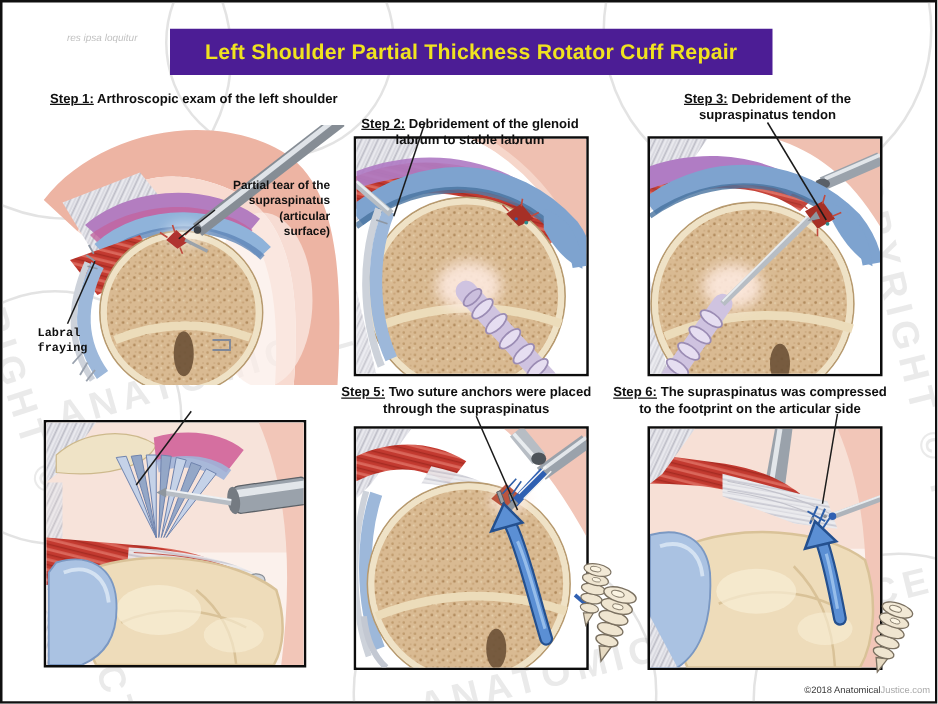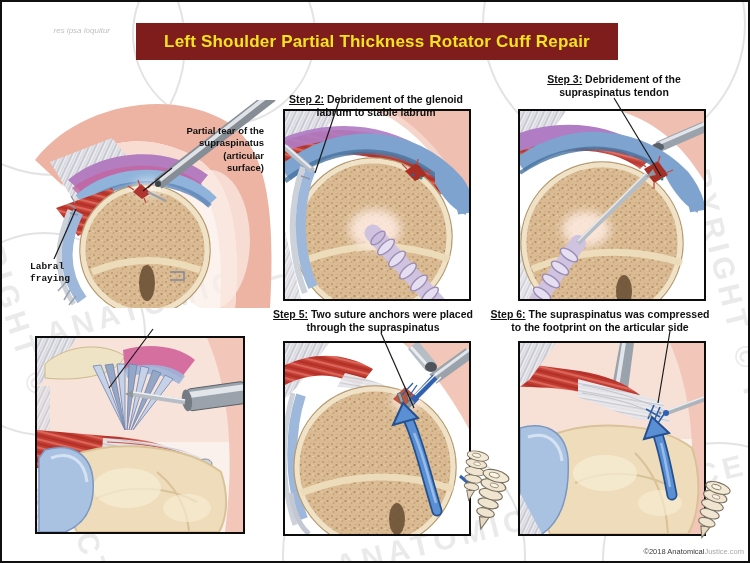--- a/index.html
+++ b/index.html
@@ -5,21 +5,21 @@
   html,body{margin:0;padding:0;background:#ffffff;}
   .page{position:relative;width:750px;height:563px;background:#fff;border:2px solid #101010;
         box-sizing:border-box;overflow:hidden;font-family:"Liberation Sans",sans-serif;}
   
   .wm-circle{position:absolute;border:2px solid rgba(170,170,170,.33);border-radius:50%;z-index:0;}
   .wm-stamp{position:absolute;font-weight:bold;letter-spacing:5px;color:rgba(150,150,150,.20);
             font-size:30px;white-space:nowrap;z-index:0;transform-origin:left top;}
   .wm-seal{position:absolute;font-style:italic;font-size:8px;color:rgba(140,140,140,.55);
            line-height:1.2;text-align:right;z-index:0;}
   
-  .title{position:absolute;left:134px;top:21px;width:482px;height:37px;background:#7f1d1d;
+  .title{position:absolute;left:134px;top:21px;width:482px;height:37px;background:#4c1d95;
          color:#f0e31f;font-weight:bold;font-size:17px;line-height:37px;text-align:center;
          letter-spacing:.2px;z-index:4;}
   
   .caption{position:absolute;font-size:10.5px;font-weight:bold;color:#101010;text-align:center;
            line-height:1.22;z-index:4;}
   .cap-line{display:block;white-space:nowrap;}
   .step-label{text-decoration:underline;}
   
   .panel{position:absolute;border:2px solid #0c0c0c;background:#fff;z-index:2;}
   .panel svg,.art svg{display:block;}
@@ -87,20 +87,24 @@
   <div class="wm-circle" style="left:130px;top:-60px;width:180px;height:180px;"></div>
   <div class="wm-stamp" style="left:40px;top:316px;transform:rotate(-16deg);">ANATOMICAL JUSTICE</div>
   <div class="wm-stamp" style="left:330px;top:548px;transform:rotate(-14deg);">ANATOMICAL JUSTICE</div>
   <div class="wm-stamp" style="left:-26px;top:140px;transform:rotate(72deg);">COPYRIGHT © PROTECTED</div>
   <div class="wm-stamp" style="left:700px;top:110px;transform:rotate(76deg);">COPYRIGHT © PROTECTED</div>
   <div class="wm-seal" style="left:48px;top:24px;width:60px;">res ipsa loquitur</div>
   <div class="wm-seal" style="left:636px;top:472px;width:60px;">res ipsa loquitur</div>
 
   <div class="title">Left Shoulder Partial Thickness Rotator Cuff Repair</div>
 
+  <div class="caption" style="left:38px;top:71px;width:220px;">
+    <span class="cap-line"><span class="step-label">Step 1:</span><span> Arthroscopic exam of the left shoulder</span></span>
+    <span class="cap-line"></span>
+  </div>
   <div class="caption" style="left:264px;top:71px;width:220px;margin-top:20px;">
     <span class="cap-line"><span class="step-label">Step 2:</span><span> Debridement of the glenoid</span></span>
     <span class="cap-line">labrum to stable labrum</span>
   </div>
   <div class="caption" style="left:502px;top:71px;width:220px;">
     <span class="cap-line"><span class="step-label">Step 3:</span><span> Debridement of the</span></span>
     <span class="cap-line">supraspinatus tendon</span>
   </div>
   <div class="caption" style="left:261px;top:306px;width:220px;">
     <span class="cap-line"><span class="step-label">Step 5:</span><span> Two suture anchors were placed</span></span>
@@ -428,21 +432,21 @@
 
   <svg class="cork-svg" style="left:456px;top:446px;" width="60" height="100" viewBox="0 0 60 100">
     <line x1="2" y1="28" x2="16" y2="40" stroke="#2f60b2" stroke-width="3"></line>
     <use href="#cork" transform="translate(20,8) rotate(12) scale(0.78)"></use>
     <use href="#cork" transform="translate(38,28) rotate(16) scale(0.95)"></use>
   </svg>
   <svg class="cork-svg" style="left:690px;top:474px;" width="54" height="90" viewBox="0 0 54 90">
     <use href="#cork" transform="translate(26,12) rotate(18) scale(0.9)"></use>
   </svg>
 
-  <div class="p1-label ra" style="left:160px;top:123px;width:102px;">
+  <div class="p1-label ra" style="left:160px;top:141px;width:102px;">
     <span style="display:block">Partial tear of the</span>
     <span style="display:block">supraspinatus</span>
     <span style="display:block">(articular</span>
     <span style="display:block">surface)</span>
   </div>
   <div class="p1-label" style="left:28px;top:259px;width:60px;font-family:Liberation Mono, monospace;">
     <span style="display:block">Labral</span>
     <span style="display:block">fraying</span>
   </div>
 

